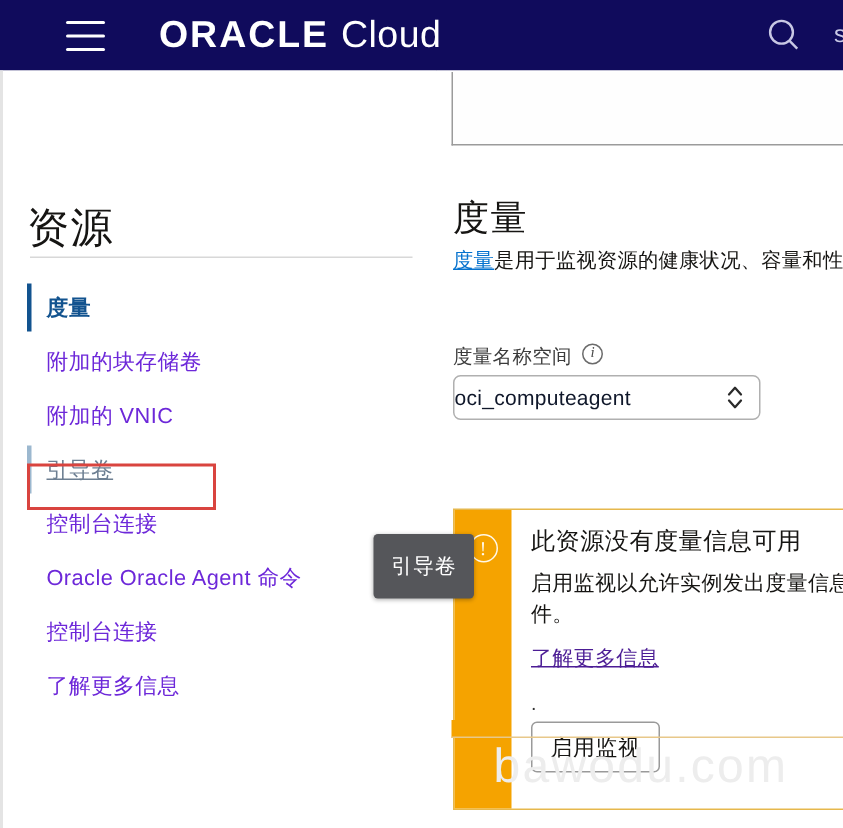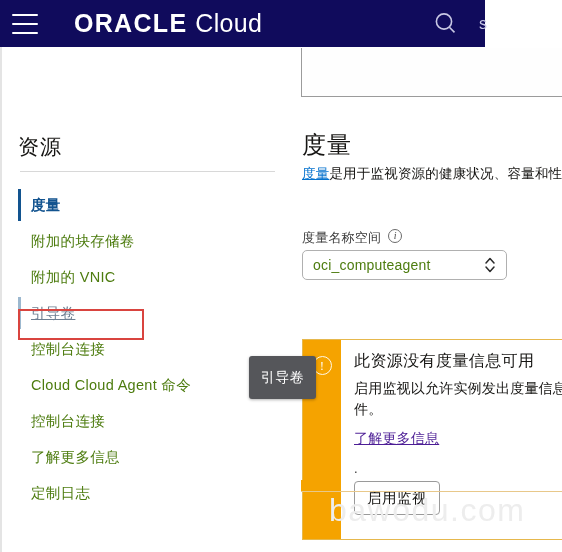--- a/index.html
+++ b/index.html
@@ -10,24 +10,25 @@
     font-family: "Liberation Sans", "DejaVu Sans", sans-serif;
     background: #ffffff;
     overflow: hidden;
     position: relative;
   }
 
   
   #topbar {
     position: absolute;
     left: 0; top: 0;
-    width: 485px; height: 47px;
+    width: 562px; height: 47px;
     background: #100b5c;
     display: flex;
     align-items: center;
+    padding-left: 32px;
   }
   #hamburger {
     width: 26px; height: 20px;
     margin-left: 12px;
     display: flex;
     flex-direction: column;
     justify-content: space-between;
     cursor: pointer;
   }
   #hamburger span {
@@ -78,21 +79,21 @@
   #leftpanel {
     position: absolute;
     left: 0; top: 47px;
     width: 291px; height: 505px;
     background: #ffffff;
     border-left: 2px solid #e4e4e4;
   }
   #resources-title {
     position: absolute;
     left: 16px; top: 86px;
-    font-size: 21px;
+    font-size: 28px;
     color: #161513;
     letter-spacing: 1px;
   }
   #resources-rule {
     position: absolute;
     left: 18px; top: 124px;
     width: 255px; height: 1px;
     background: #d8d8d8;
   }
   #navlist {
@@ -109,21 +110,21 @@
     cursor: pointer;
   }
   .navitem .bar {
     position: absolute;
     left: 0; top: 2px;
     width: 3px; height: 32px;
     background: transparent;
   }
   .navitem .lbl {
     font-size: 14.5px;
-    color: #4d7c0f;
+    color: #6d28d9;
     white-space: nowrap;
     letter-spacing: 0.3px;
   }
   .navitem.active .bar { background: #12538f; }
   .navitem.active .lbl { color: #12538f; font-weight: bold; }
   .navitem.hovered .bar { background: #9cb8cf; }
   .navitem.hovered .lbl {
     color: #6d7f92;
     text-decoration: underline;
   }
@@ -215,23 +216,22 @@
     left: 11px; top: 203px;
     width: 205px; height: 30px;
     border: 1px solid #b0b0b0;
     border-radius: 5px;
     background: #ffffff;
     display: flex;
     align-items: center;
     cursor: pointer;
   }
   #ns-select .val {
-    margin-left: 10px;
     font-size: 14px;
-    color: #4d7c0f;
+    color: #0f172a;
     letter-spacing: 0.2px;
   }
   #ns-select .spin {
     position: absolute;
     right: 10px;
     display: flex;
     flex-direction: column;
     align-items: center;
     line-height: 7px;
     color: #2a2a2a;
@@ -391,33 +391,29 @@
     <div class="navitem hovered">
       <span class="bar"></span>
       <span class="lbl">引导卷</span>
     </div>
     <div class="navitem">
       <span class="bar"></span>
       <span class="lbl">控制台连接</span>
     </div>
     <div class="navitem">
       <span class="bar"></span>
-      <span class="lbl">Cloud Cloud Agent 命令</span>
+      <span class="lbl">Oracle Oracle Agent 命令</span>
     </div>
     <div class="navitem">
       <span class="bar"></span>
       <span class="lbl">控制台连接</span>
     </div>
     <div class="navitem">
       <span class="bar"></span>
       <span class="lbl">了解更多信息</span>
-    </div>
-    <div class="navitem">
-      <span class="bar"></span>
-      <span class="lbl">定制日志</span>
     </div>
   </div>
 
   <div id="vnic-highlight"></div>
 </div>
 
 <div id="tooltip">
   <span>引导卷</span>
 </div>
 

